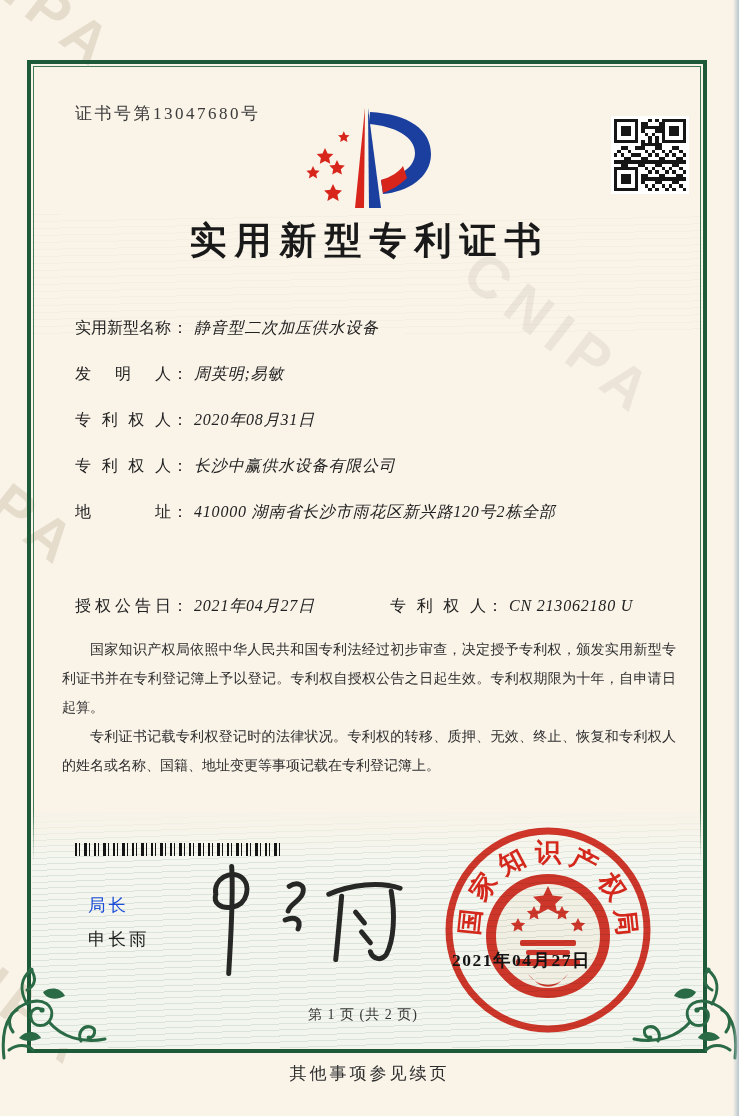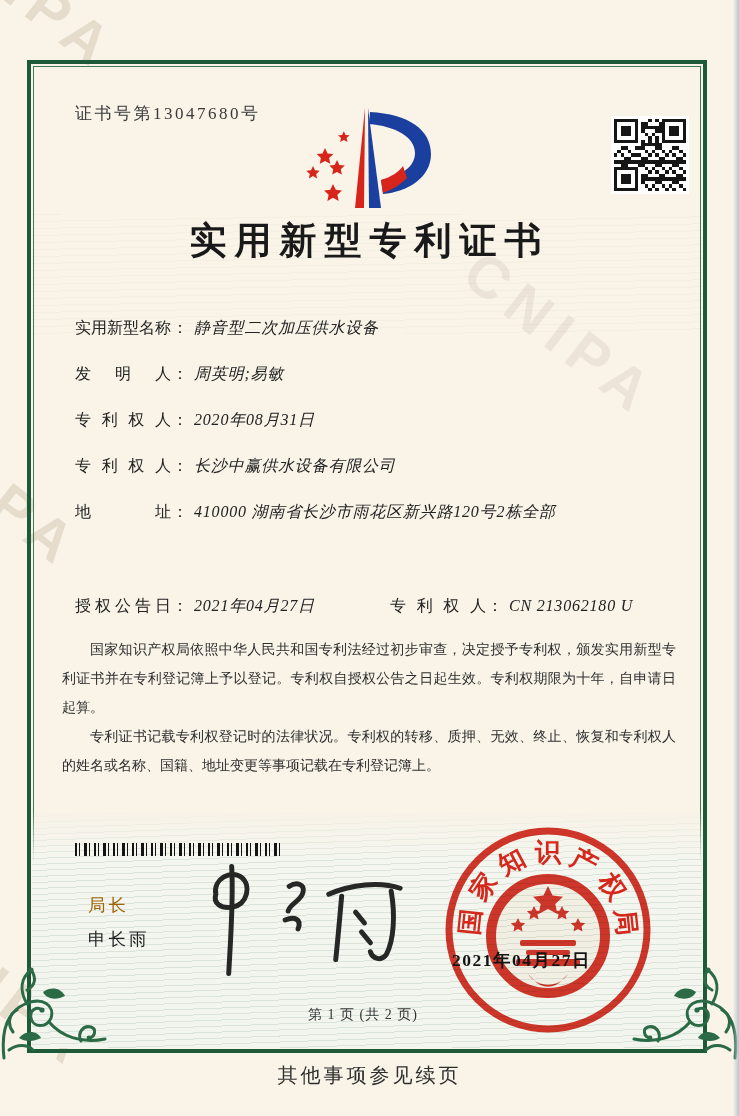--- a/index.html
+++ b/index.html
@@ -68,34 +68,34 @@
   .body-text p{margin:0;text-indent:2em;}
   
   .barcode{
     position:absolute;left:75px;top:843px;width:206px;height:13px;
     background:repeating-linear-gradient(90deg,
       #141414 0 2px, transparent 2px 4px,
       #141414 4px 5px, transparent 5px 9px,
       #141414 9px 12px, transparent 12px 14px,
       #141414 14px 15px, transparent 15px 19px);
   }
-  .signer-title{position:absolute;left:88px;top:893px;font-size:17.5px;letter-spacing:3px;color:#a16207;font-family:Liberation Mono, monospace;}
+  .signer-title{position:absolute;left:88px;top:893px;font-size:17.5px;letter-spacing:3px;color:#1d4ed8;font-family:Liberation Mono, monospace;}
   .signer-name{position:absolute;left:88px;top:927px;font-size:17.5px;letter-spacing:3px;color:#1f1f1f;}
   .signature{position:absolute;left:196px;top:858px;width:218px;height:122px;}
   .seal{position:absolute;left:440px;top:822px;width:216px;height:216px;opacity:.93;mix-blend-mode:multiply;}
   .seal-char{
     position:absolute;font-size:26px;font-weight:bold;color:#d4281c;
     width:28px;height:28px;line-height:28px;text-align:center;pointer-events:none;
   }
   .seal-date{
     position:absolute;left:452px;top:948px;font-size:17.5px;font-weight:bold;
     letter-spacing:1.5px;color:#141414;z-index:5;
   }
   .page-note{position:absolute;left:27px;top:1006px;width:672px;text-align:center;font-size:14px;color:#333;letter-spacing:1px;}
-  .continuation{position:absolute;left:0;top:1062px;width:100%;text-align:center;font-size:20px;color:#2e2e2e;letter-spacing:3px;}
+  .continuation{position:absolute;left:0;top:1062px;width:100%;text-align:center;font-size:17px;color:#2e2e2e;letter-spacing:3px;}
   
   .orn{position:absolute;width:112px;height:96px;}
   .orn-bl{left:-3px;top:966px;}
   .orn-br{left:630px;top:966px;transform:scaleX(-1);}
   .scan-edge{
     position:absolute;right:0;top:0;width:6px;height:100%;
     background:linear-gradient(90deg,rgba(160,178,192,0),#b7c4cd);pointer-events:none;
   }
 </style>
 </head>

